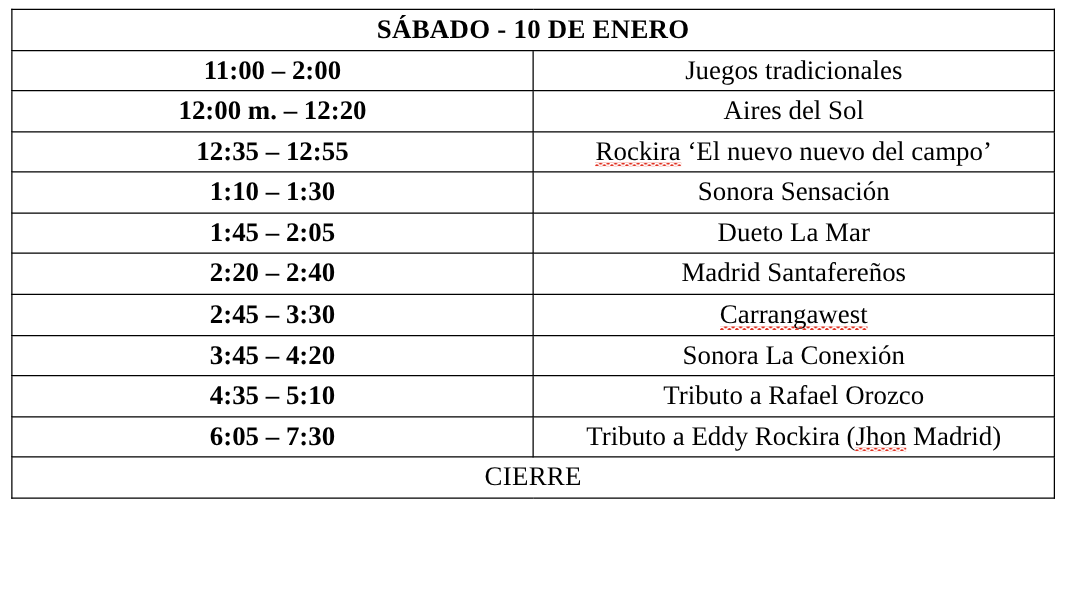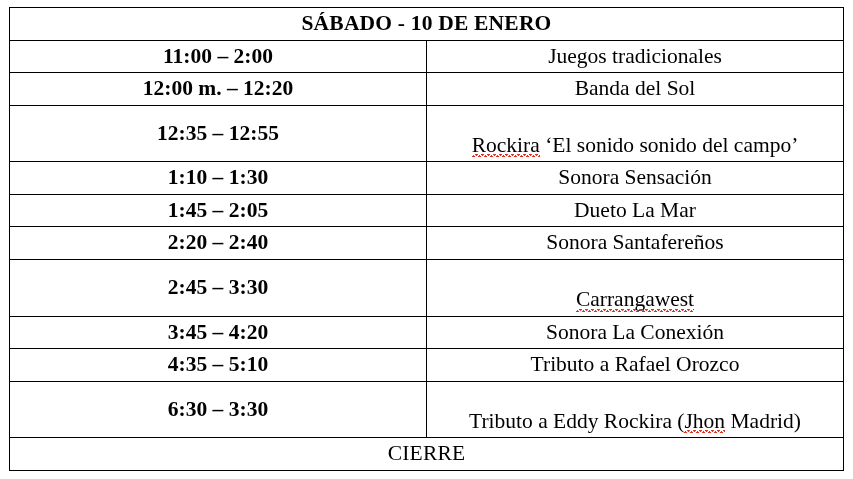--- a/index.html
+++ b/index.html
@@ -52,21 +52,20 @@
     width: 336px;
     font-weight: bold;
   }
   td.act-cell {
     width: 497px;
   }
   
   .squiggle {
     position: relative;
     display: inline-block;
-    margin-top: 24px;
   }
   .squiggle::after {
     content: "";
     position: absolute;
     left: 0;
     right: 0;
     bottom: -1px;
     height: 3px;
     background-image:
       radial-gradient(circle at 1.5px 2.6px, #e03020 1.1px, rgba(224,48,32,0) 1.4px),
@@ -85,61 +84,61 @@
         <td class="header-cell" colspan="2">SÁBADO - 10 DE ENERO</td>
       </tr>
 
       <tr>
         <td class="time-cell">11:00 – 2:00</td>
         <td class="act-cell">Juegos tradicionales</td>
       </tr>
 
       <tr>
         <td class="time-cell">12:00 m. – 12:20</td>
-        <td class="act-cell">Banda del Sol</td>
+        <td class="act-cell">Aires del Sol</td>
       </tr>
 
       <tr>
         <td class="time-cell">12:35 – 12:55</td>
-        <td class="act-cell"><span class="squiggle">Rockira</span><span> ‘El sonido sonido del campo’</span></td>
+        <td class="act-cell"><span class="squiggle">Rockira</span><span> ‘El nuevo nuevo del campo’</span></td>
       </tr>
 
       <tr>
         <td class="time-cell">1:10 – 1:30</td>
         <td class="act-cell">Sonora Sensación</td>
       </tr>
 
       <tr>
         <td class="time-cell">1:45 – 2:05</td>
         <td class="act-cell">Dueto La Mar</td>
       </tr>
 
       <tr>
         <td class="time-cell">2:20 – 2:40</td>
-        <td class="act-cell">Sonora Santafereños</td>
+        <td class="act-cell">Madrid Santafereños</td>
       </tr>
 
       <tr>
         <td class="time-cell">2:45 – 3:30</td>
         <td class="act-cell"><span class="squiggle">Carrangawest</span></td>
       </tr>
 
       <tr>
         <td class="time-cell">3:45 – 4:20</td>
         <td class="act-cell">Sonora La Conexión</td>
       </tr>
 
       <tr>
         <td class="time-cell">4:35 – 5:10</td>
         <td class="act-cell">Tributo a Rafael Orozco</td>
       </tr>
 
 
       <tr>
-        <td class="time-cell">6:30 – 3:30</td>
+        <td class="time-cell">6:05 – 7:30</td>
         <td class="act-cell"><span>Tributo a Eddy Rockira (</span><span class="squiggle">Jhon</span><span> Madrid)</span></td>
       </tr>
 
       <tr>
         <td class="footer-cell" colspan="2">CIERRE</td>
       </tr>
     </tbody>
   </table>
 </div>
 

